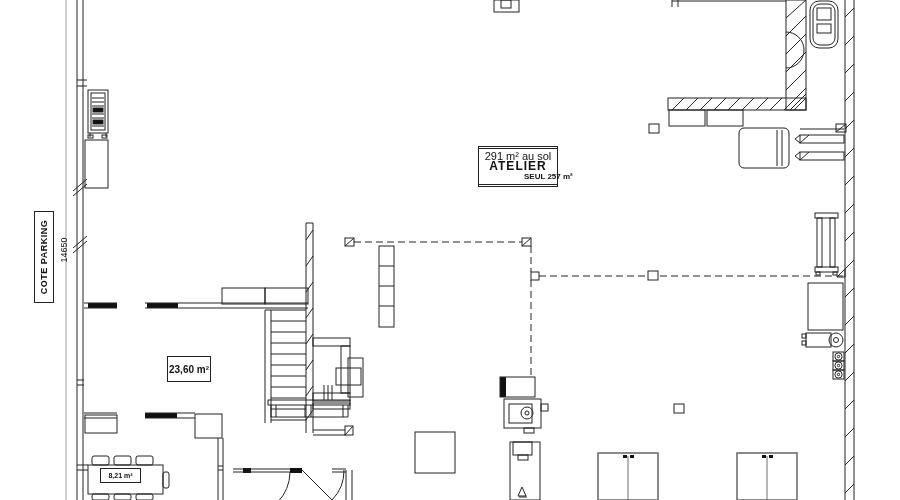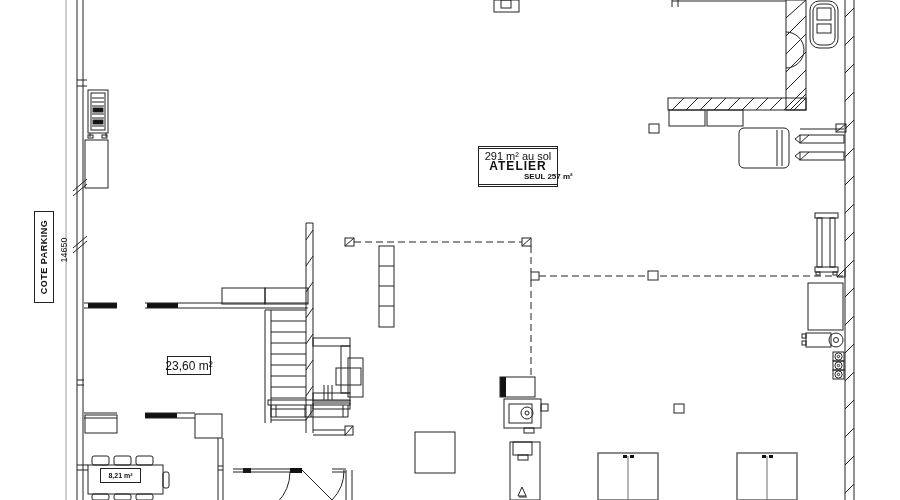--- a/index.html
+++ b/index.html
@@ -10,22 +10,22 @@
               display:flex;align-items:center;justify-content:center;white-space:nowrap;}
   .rot{transform:rotate(-90deg);}
   .lbl-cote{left:-2px;top:247px;width:92px;height:20px;border:1px solid #222;
             font-size:9px;font-weight:bold;letter-spacing:.5px;}
   .lbl-dim{left:41px;top:244px;width:46px;height:12px;font-size:9px;background:transparent;}
   .lbl-atelier{left:478px;top:146px;width:80px;border:1px solid #222;padding:1px;background:#fff;}
   .lbl-atelier .inner{border:1px solid #222;width:100%;padding:2px 1px;text-align:center;}
   .lbl-atelier .l1{font-size:11px;font-weight:normal;line-height:10px;}
   .lbl-atelier .l2{font-size:12px;font-weight:bold;line-height:11px;letter-spacing:1px;}
   .lbl-atelier .l3{font-size:8px;font-weight:bold;line-height:10px;margin-left:44px;}
-  .lbl-room23{left:167px;top:356px;width:44px;height:19px;border:1px solid #222;
-              font-size:12px;font-weight:normal;}
+  .lbl-room23{left:167px;top:356px;width:44px;height:26px;border:1px solid #222;
+              font-size:10px;font-weight:bold;}
   .lbl-room8{left:100px;top:468px;width:41px;height:15px;border:1px solid #222;
              font-size:7px;font-weight:bold;}
 </style>
 </head>
 <body>
 
 <div class="canvas">
 
 <svg width="900" height="500" viewBox="0 0 900 500" fill="none" stroke-width="1" stroke="#222222">
 

